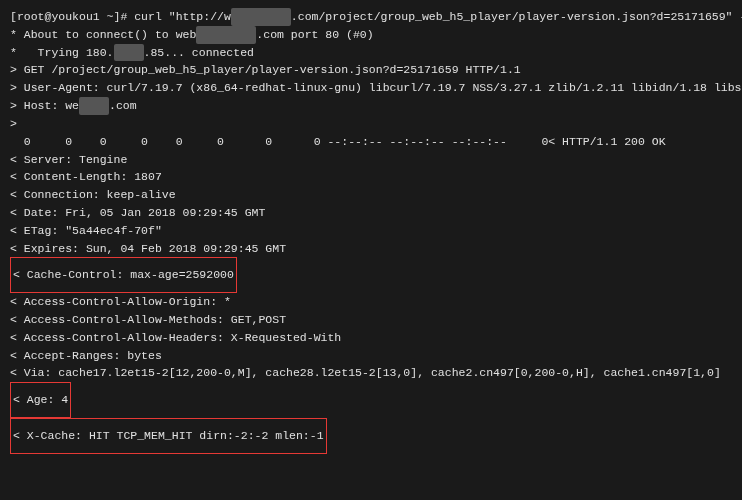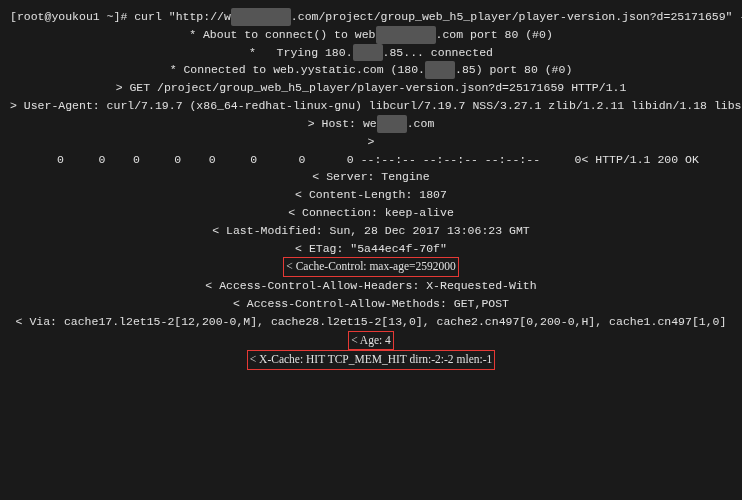--- a/index.html
+++ b/index.html
@@ -25,32 +25,30 @@
     .line {
       white-space: pre;
       line-height: 1.55;
       color: #e0e0e0;
     }
     .line.prompt {
       color: #e0e0e0;
     }
     .line.response {
       color: #e0e0e0;
-      text-align: center;
     }
     .line.header-line {
       color: #a0a0a0;
     }
     .highlight-red {
       display: inline-block;
       border: 1.5px solid #e53935;
-      padding: 0 2px;
+      padding: 8px 2px;
       color: #e0e0e0;
       background: transparent;
-      font-family: Liberation Serif, serif;
     }
     .redacted {
       background-color: #555;
       color: #555;
       border-radius: 2px;
       display: inline-block;
       min-width: 60px;
     }
     .redacted-sm {
       background-color: #555;
@@ -64,21 +62,20 @@
 <body>
 
 <div class="terminal">
 
   <div class="line prompt"><span>[root@youkou1 ~]# curl "http://w<span class="redacted">     </span>.com/project/group_web_h5_player/player-version.json?d=25171659" -voa</span></div>
 
   <div class="line response">* About to connect() to web<span class="redacted">    </span>.com port 80 (#0)</div>
 
   <div class="line response">*   Trying 180.<span class="redacted-sm">  </span>.85... connected</div>
 
-  <div class="line response">* Connected to web.yystatic.com (180.<span class="redacted-sm">  </span>.85) port 80 (#0)</div>
 
   <div class="line response">&gt; GET /project/group_web_h5_player/player-version.json?d=25171659 HTTP/1.1</div>
 
   <div class="line response">&gt; User-Agent: curl/7.19.7 (x86_64-redhat-linux-gnu) libcurl/7.19.7 NSS/3.27.1 zlib/1.2.11 libidn/1.18 libssh2/1.4.2</div>
 
   <div class="line response">&gt; Host: we<span class="redacted-sm">  </span>.com</div>
 
 
   <div class="line response">&gt;</div>
 
@@ -86,33 +83,36 @@
 
   <div class="line response">  0     0    0     0    0     0      0      0 --:--:-- --:--:-- --:--:--     0&lt; HTTP/1.1 200 OK</div>
 
   <div class="line response">&lt; Server: Tengine</div>
 
 
   <div class="line response">&lt; Content-Length: 1807</div>
 
   <div class="line response">&lt; Connection: keep-alive</div>
 
+  <div class="line response">&lt; Date: Fri, 05 Jan 2018 09:29:45 GMT</div>
 
-  <div class="line response">&lt; Last-Modified: Sun, 28 Dec 2017 13:06:23 GMT</div>
 
   <div class="line response">&lt; ETag: "5a44ec4f-70f"</div>
 
+  <div class="line response">&lt; Expires: Sun, 04 Feb 2018 09:29:45 GMT</div>
 
   <div class="line response"><span class="highlight-red">&lt; Cache-Control: max-age=2592000</span></div>
 
+  <div class="line response">&lt; Access-Control-Allow-Origin: *</div>
+
+  <div class="line response">&lt; Access-Control-Allow-Methods: GET,POST</div>
 
   <div class="line response">&lt; Access-Control-Allow-Headers: X-Requested-With</div>
 
-  <div class="line response">&lt; Access-Control-Allow-Methods: GET,POST</div>
-
+  <div class="line response">&lt; Accept-Ranges: bytes</div>
 
   <div class="line response">&lt; Via: cache17.l2et15-2[12,200-0,M], cache28.l2et15-2[13,0], cache2.cn497[0,200-0,H], cache1.cn497[1,0]</div>
 
   <div class="line response"><span class="highlight-red">&lt; Age: 4</span></div>
 
   <div class="line response"><span class="highlight-red">&lt; X-Cache: HIT TCP_MEM_HIT dirn:-2:-2 mlen:-1</span></div>
 
 </div>
 
 </body></html>

